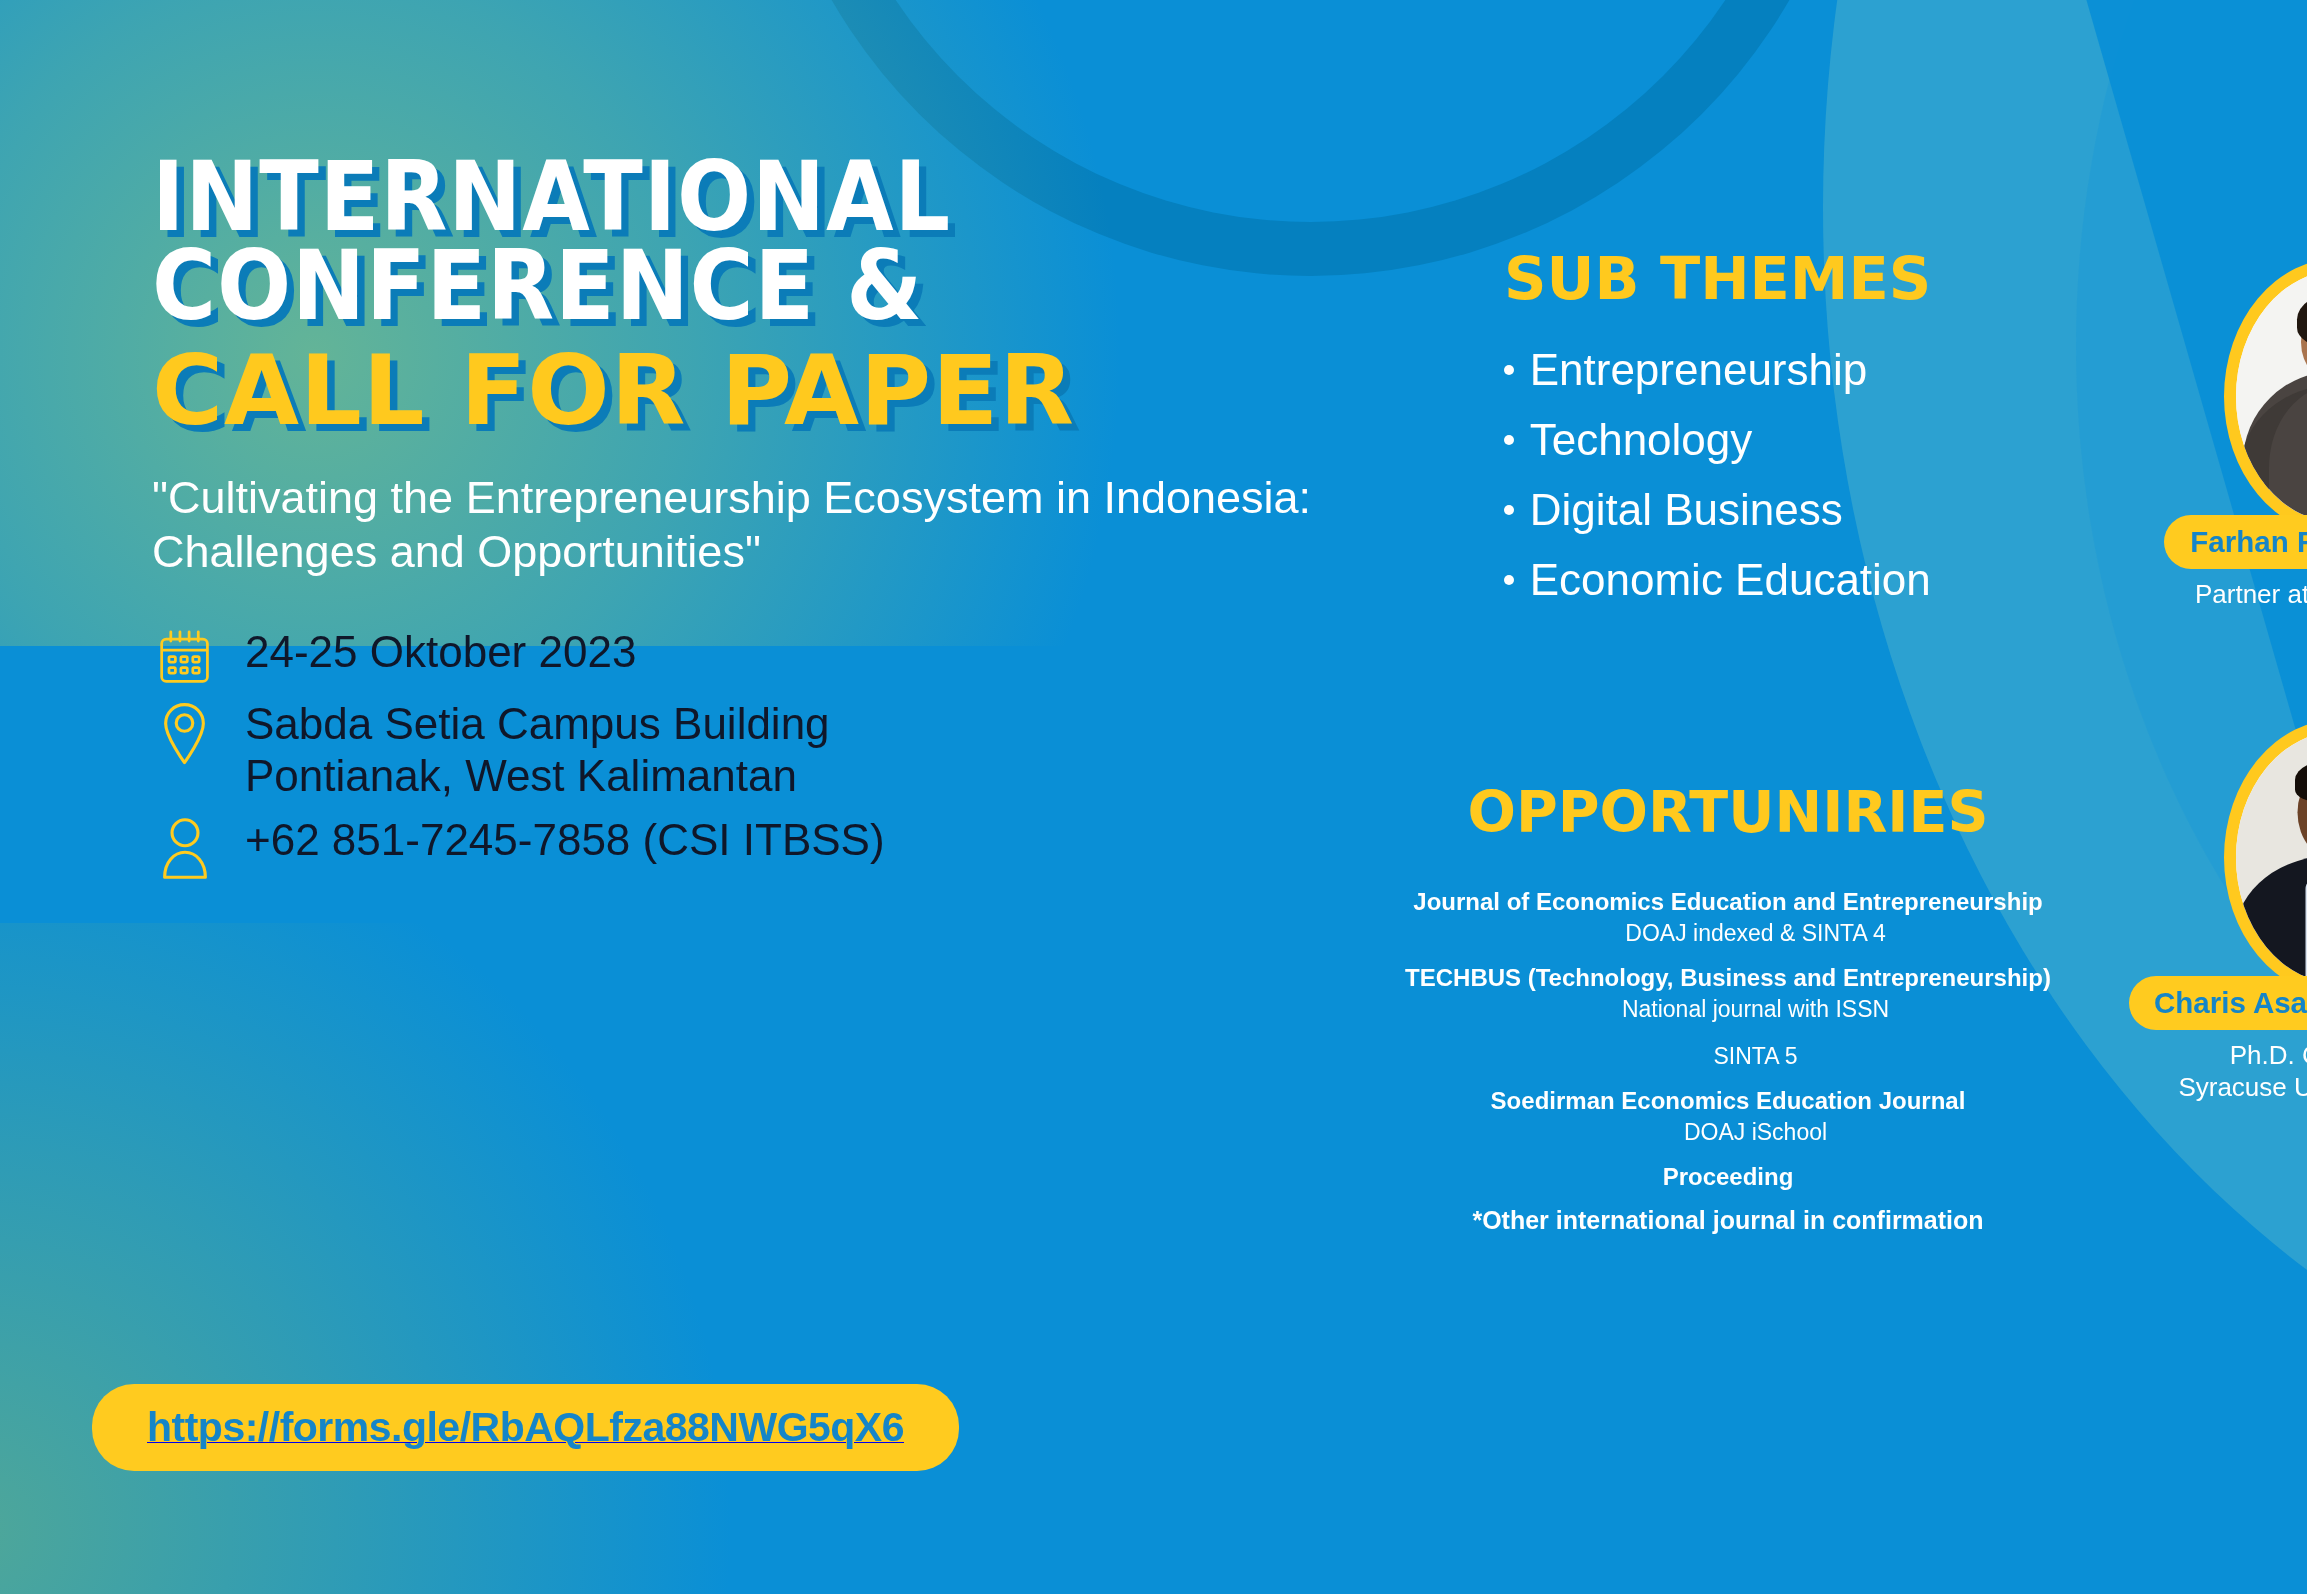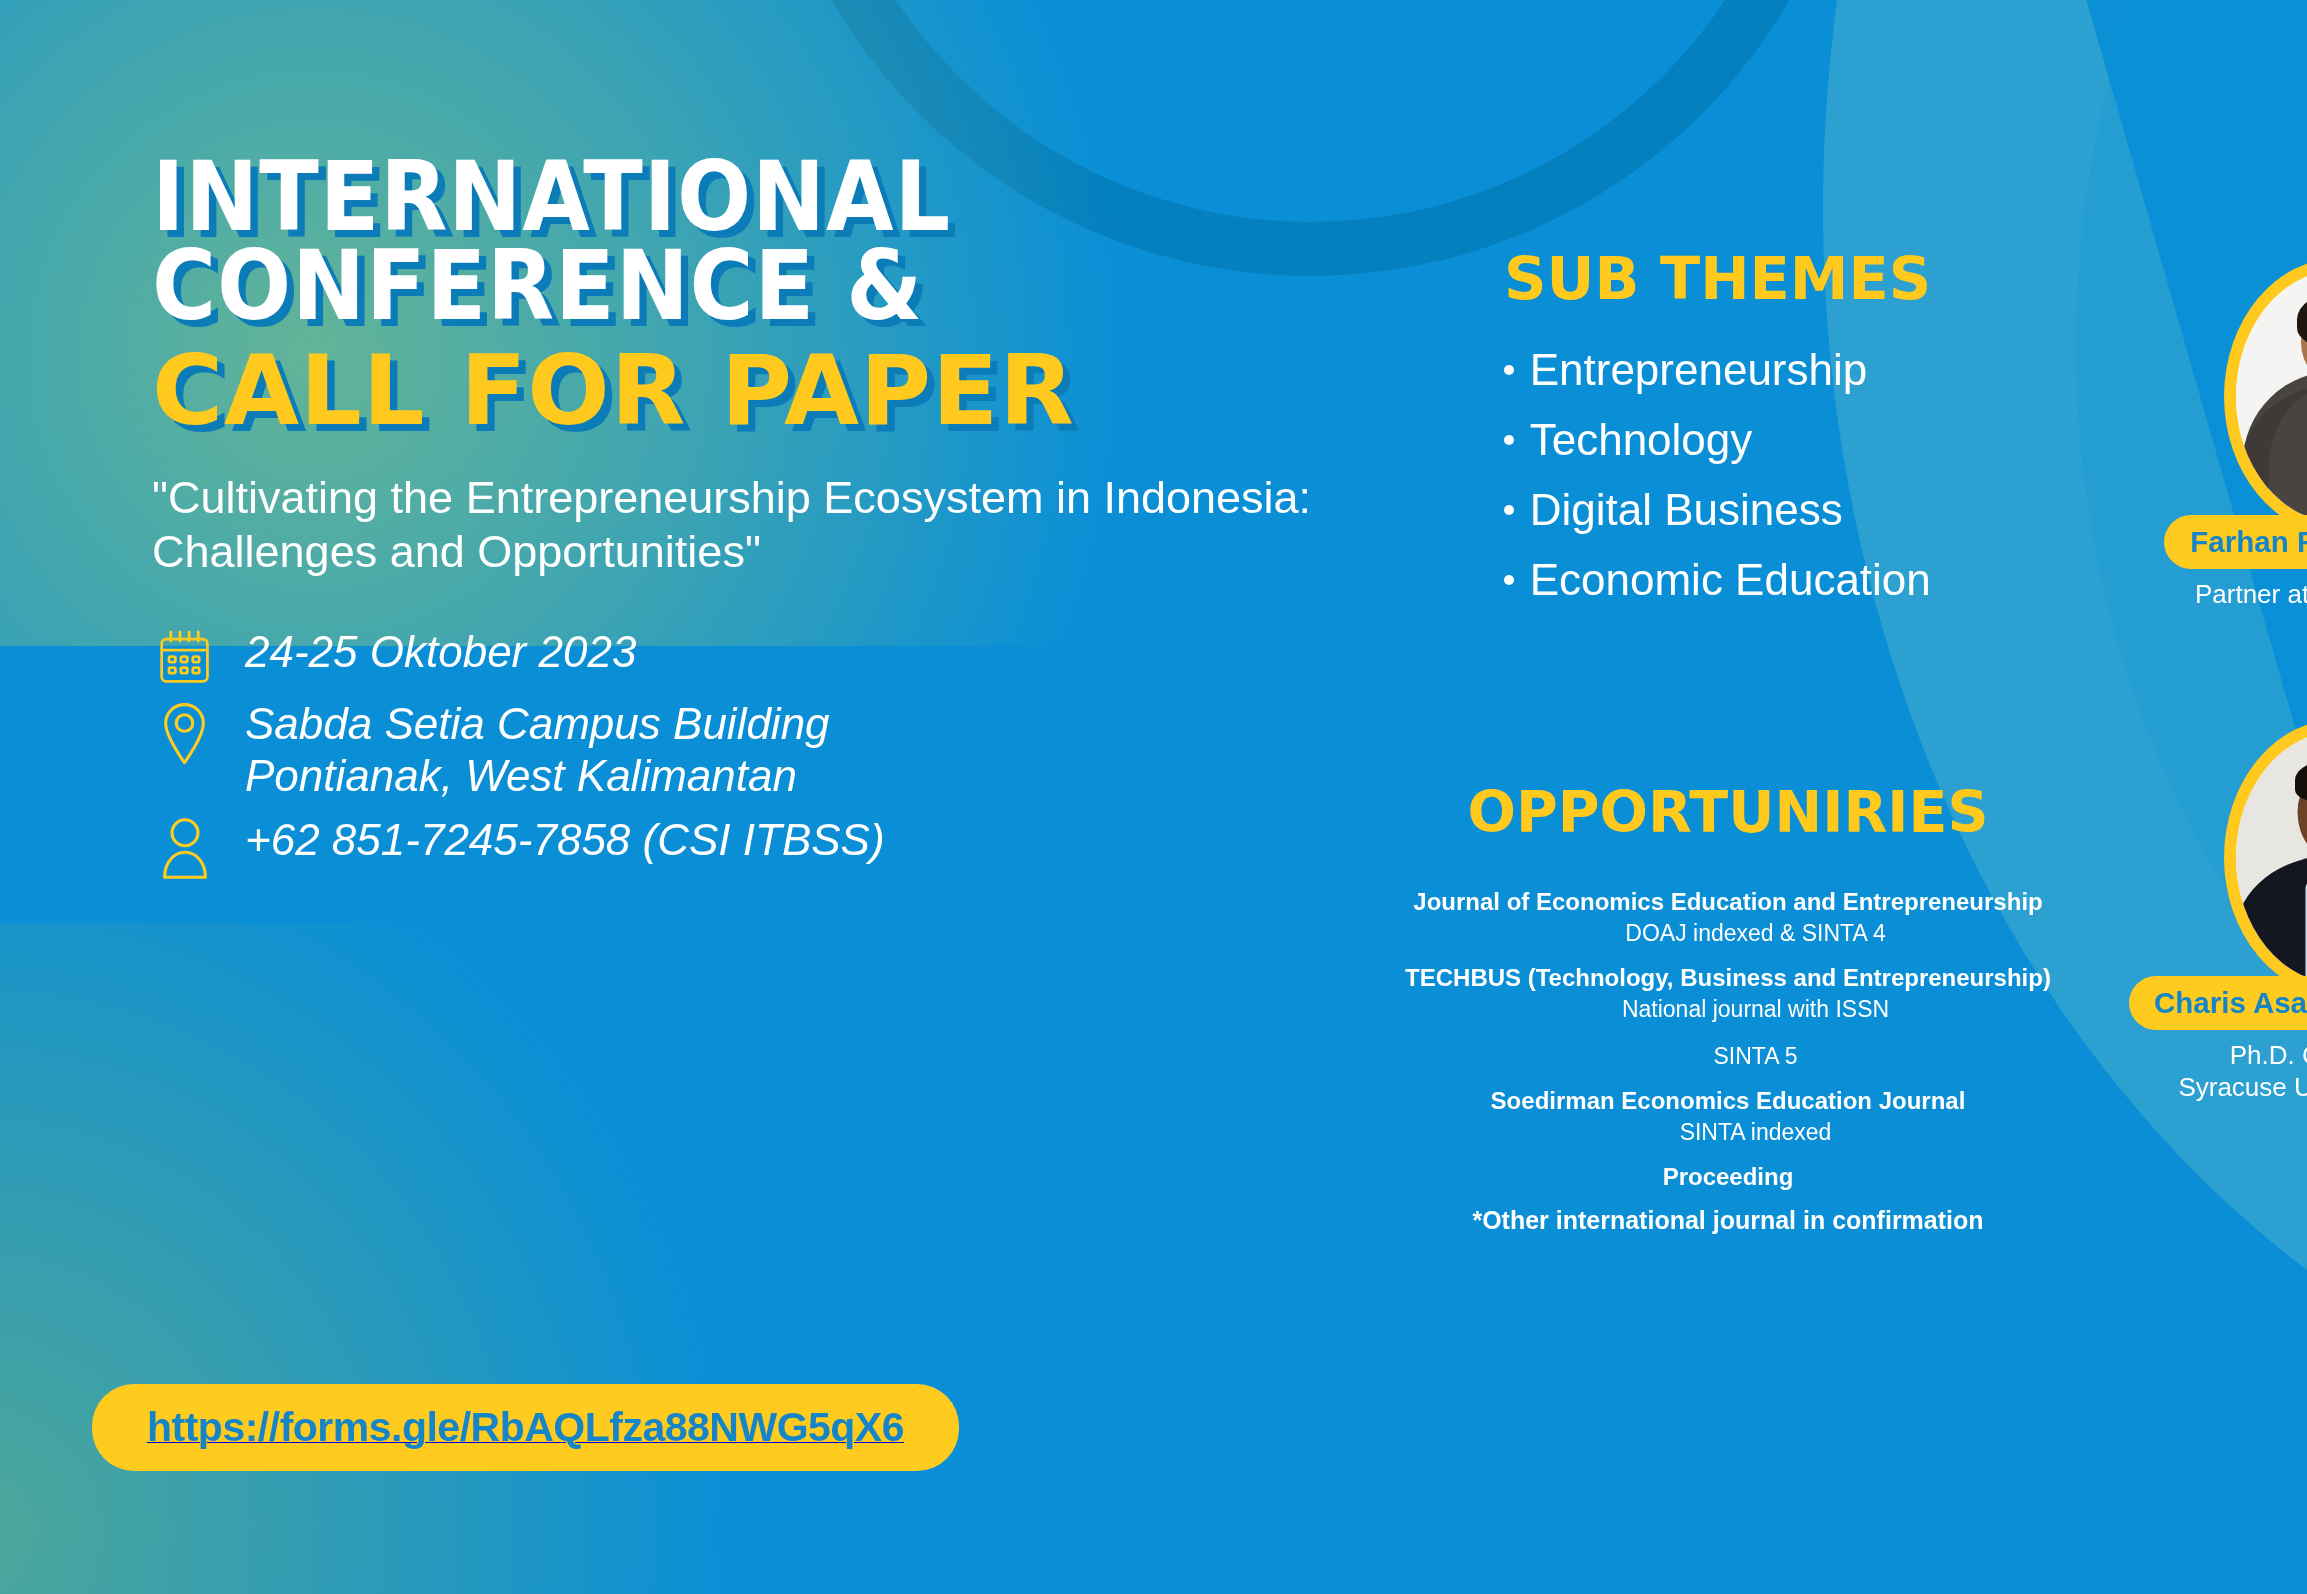--- a/index.html
+++ b/index.html
@@ -63,21 +63,21 @@
     text-shadow:7.4px 7.4px 0 #0b7cb8;
   }
   .tagline{
     margin-top:29.5px;color:#ffffff;font-size:45px;line-height:1.20;
     font-weight:500;max-width:1209px;
   }
 
   .info-list{margin-top:44px;display:flex;flex-direction:column;gap:9.2px;}
   .info-row{display:flex;align-items:flex-start;gap:28px;}
   .info-icon{flex:0 0 auto;width:65px;display:flex;align-items:center;justify-content:center;padding-top:4.6px;}
-  .info-text{color:#ffffff;font-size:44px;line-height:1.18;font-weight:400;padding-top:2.8px;font-style:italic;}
+  .info-text{color:#0f172a;font-size:44px;line-height:1.18;font-weight:400;padding-top:2.8px;}
 
   .link-pill{
     position:absolute;left:92px;top:1384px;
     background:#ffcb1f;border-radius:42px;
     padding:20px 55px;display:inline-block;
   }
   .link-pill span{color:#1585c8;font-size:41px;font-weight:800;letter-spacing:-0.5px;}
 
   
   .mid-col{position:absolute;left:1504px;top:249px;width:669px;}
@@ -232,21 +232,21 @@
         <div class="opp-name">TECHBUS (Technology, Business and Entrepreneurship)</div>
         <div class="opp-sub">National journal with ISSN</div>
       </div>
 
       <div class="opp-entry">
         <div class="opp-sub">SINTA 5</div>
       </div>
 
       <div class="opp-entry">
         <div class="opp-name">Soedirman Economics Education Journal</div>
-        <div class="opp-sub">SINTA indexed</div>
+        <div class="opp-sub">DOAJ iSchool</div>
       </div>
 
       <div class="opp-entry">
         <div class="opp-name">Proceeding</div>
       </div>
 
       <div class="opp-note">*Other international journal in confirmation</div>
     </div>
   </div>
 

